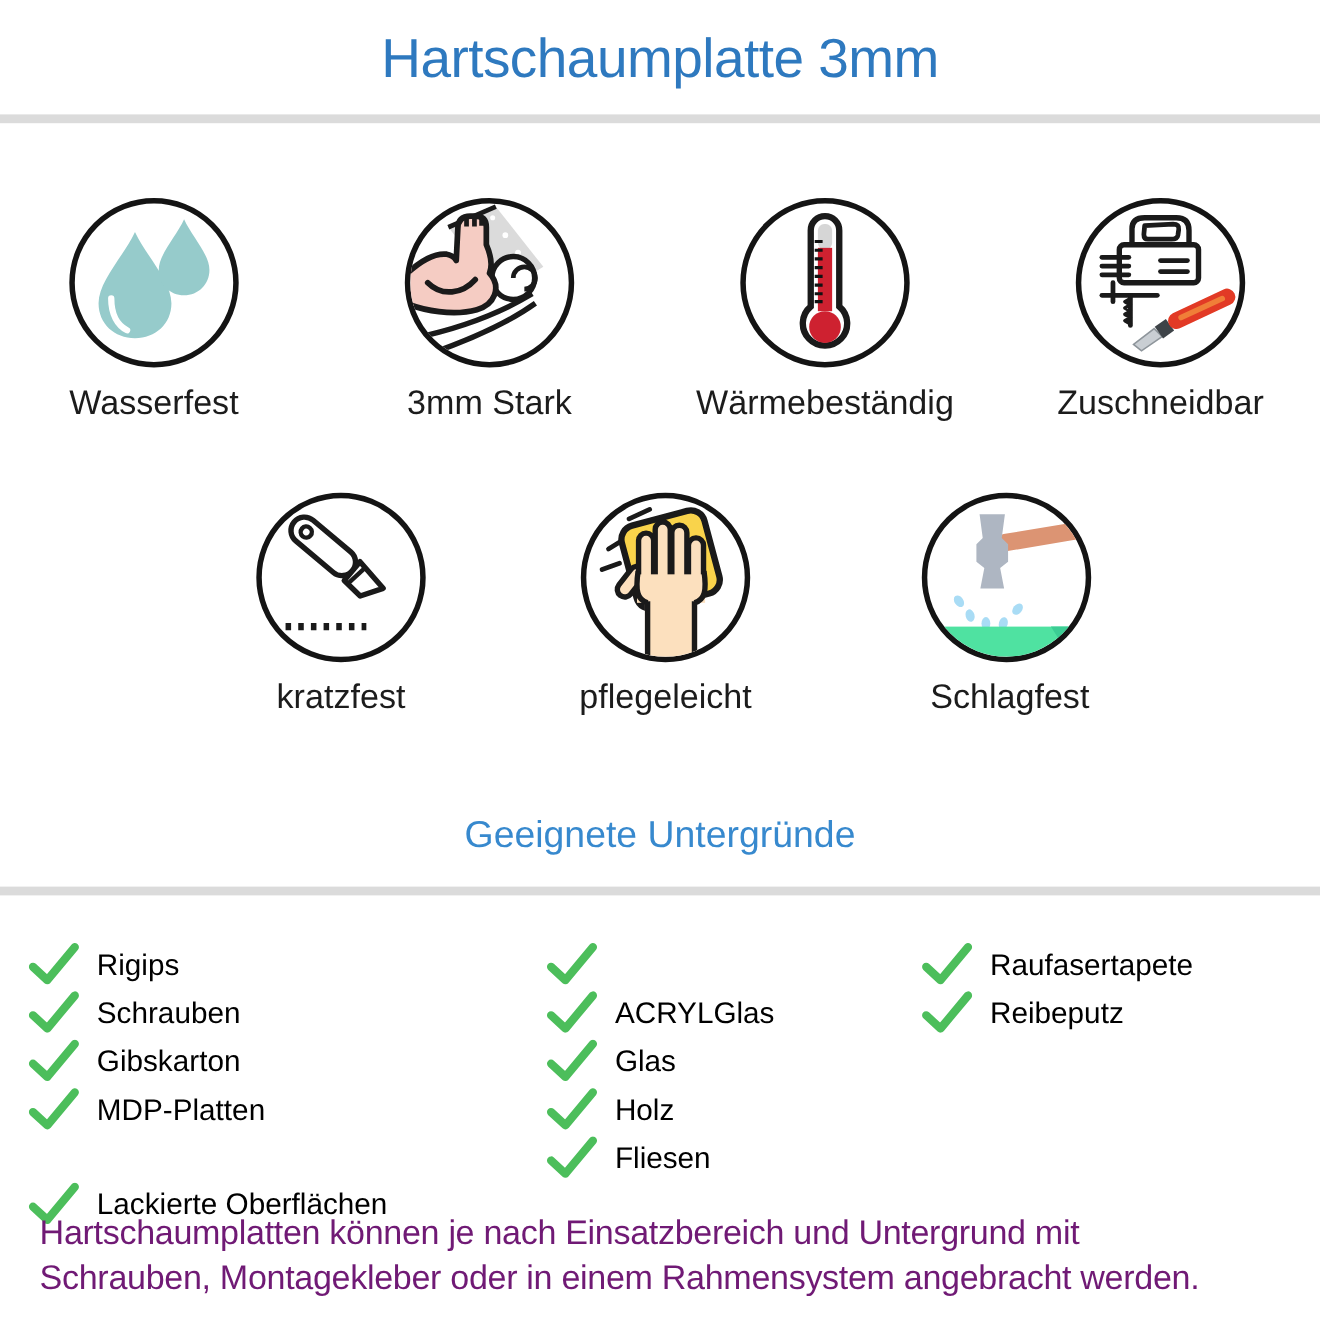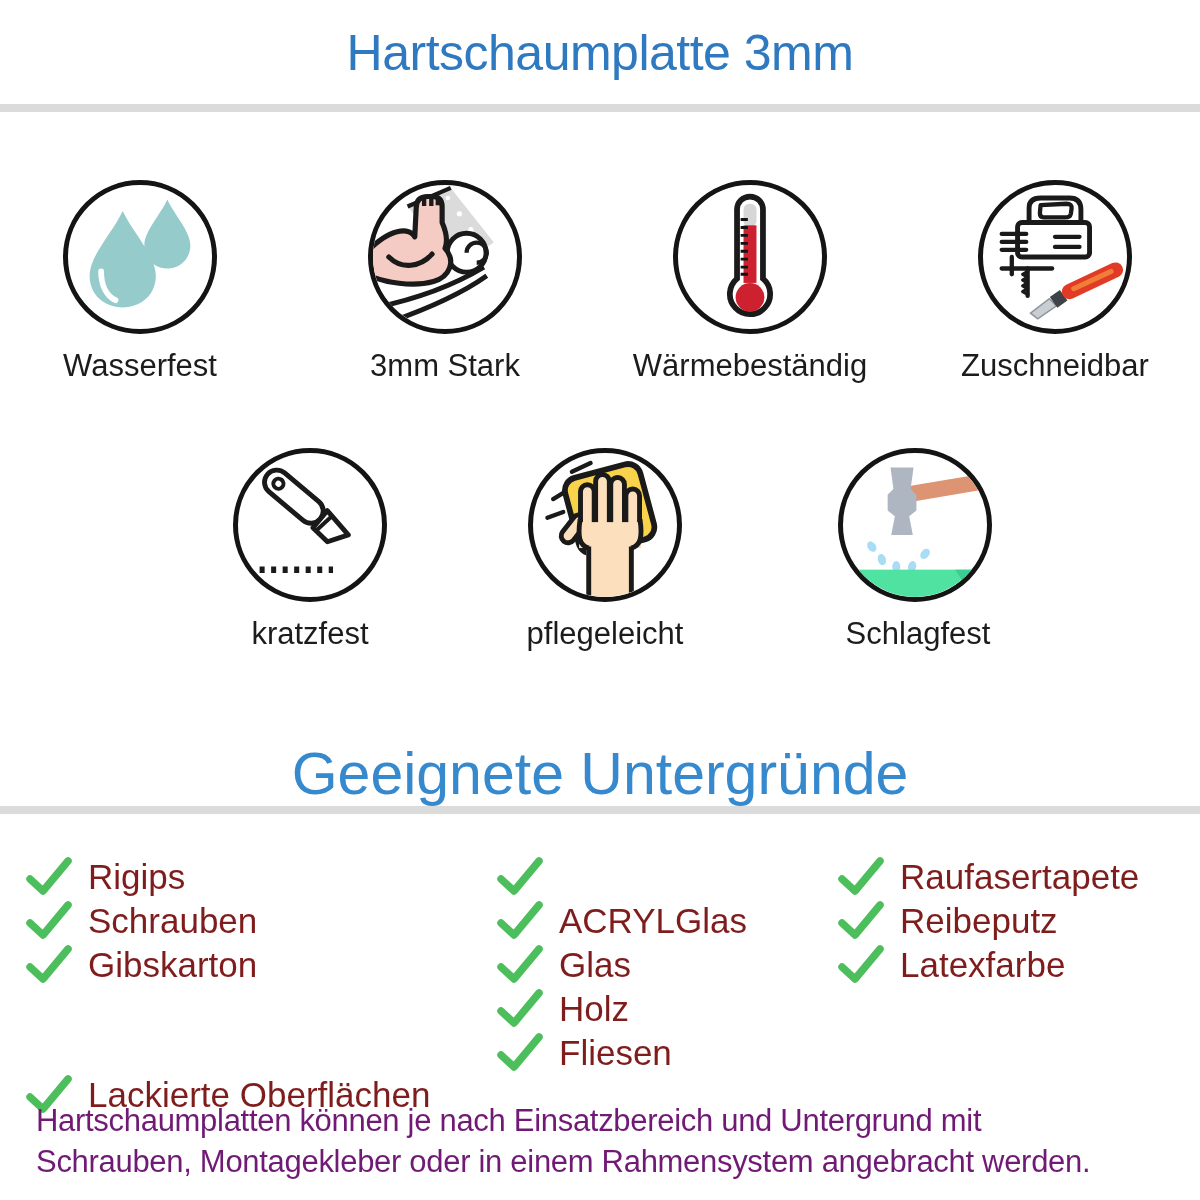--- a/index.html
+++ b/index.html
@@ -17,25 +17,25 @@
   .circle{
     position:absolute;width:144px;height:144px;border:5px solid #141414;
     border-radius:50%;background:#fff;overflow:hidden;
   }
   .circle svg{display:block;width:144px;height:144px;}
   .flabel{
     position:absolute;width:320px;text-align:center;font-size:31px;color:#1c1c1c;
   }
   .h2{
     position:absolute;top:740px;left:0;width:1200px;text-align:center;
-    font-size:59px;color:#3789CE;
+    font-size:34px;color:#3789CE;
   }
   .check-item{position:absolute;display:flex;align-items:center;gap:16px;height:44px;}
   .check-item svg{flex:0 0 auto;}
-  .check-text{font-size:35px;color:#7f1d1d;white-space:nowrap;}
+  .check-text{font-size:27px;color:#000000;white-space:nowrap;}
   .footer{
     position:absolute;left:36px;top:1100px;width:1150px;
     font-size:31px;line-height:41px;color:#701a75;letter-spacing:-0.3px;
   }
 </style>
 </head>
 <body>
 
 <div class="canvas">
 
@@ -190,20 +190,26 @@
         <polyline points="4,22 17,34 42,4" fill="none" stroke="#4CBE5B" stroke-width="7.5" stroke-linecap="round" stroke-linejoin="round"></polyline>
       </svg>
     <span class="check-text">Schrauben</span>
   </div>
   <div class="check-item" style="left:26px;top:943px">
     <svg width="46" height="40" viewBox="0 0 46 40">
         <polyline points="4,22 17,34 42,4" fill="none" stroke="#4CBE5B" stroke-width="7.5" stroke-linecap="round" stroke-linejoin="round"></polyline>
       </svg>
     <span class="check-text">Gibskarton</span>
   </div>
+  <div class="check-item" style="left:26px;top:987px">
+    <svg width="46" height="40" viewBox="0 0 46 40">
+        <polyline points="4,22 17,34 42,4" fill="none" stroke="#4CBE5B" stroke-width="7.5" stroke-linecap="round" stroke-linejoin="round"></polyline>
+      </svg>
+    <span class="check-text">MDP-Platten</span>
+  </div>
   <div class="check-item" style="left:26px;top:1073px">
     <svg width="46" height="40" viewBox="0 0 46 40">
         <polyline points="4,22 17,34 42,4" fill="none" stroke="#4CBE5B" stroke-width="7.5" stroke-linecap="round" stroke-linejoin="round"></polyline>
       </svg>
     <span class="check-text">Lackierte Oberflächen</span>
   </div>
 
   <div class="check-item" style="left:497px;top:855px">
     <svg width="46" height="40" viewBox="0 0 46 40">
         <polyline points="4,22 17,34 42,4" fill="none" stroke="#4CBE5B" stroke-width="7.5" stroke-linecap="round" stroke-linejoin="round"></polyline>
@@ -238,26 +244,20 @@
     <svg width="46" height="40" viewBox="0 0 46 40">
         <polyline points="4,22 17,34 42,4" fill="none" stroke="#4CBE5B" stroke-width="7.5" stroke-linecap="round" stroke-linejoin="round"></polyline>
       </svg>
     <span class="check-text">Raufasertapete</span>
   </div>
   <div class="check-item" style="left:838px;top:899px">
     <svg width="46" height="40" viewBox="0 0 46 40">
         <polyline points="4,22 17,34 42,4" fill="none" stroke="#4CBE5B" stroke-width="7.5" stroke-linecap="round" stroke-linejoin="round"></polyline>
       </svg>
     <span class="check-text">Reibeputz</span>
-  </div>
-  <div class="check-item" style="left:838px;top:943px">
-    <svg width="46" height="40" viewBox="0 0 46 40">
-        <polyline points="4,22 17,34 42,4" fill="none" stroke="#4CBE5B" stroke-width="7.5" stroke-linecap="round" stroke-linejoin="round"></polyline>
-      </svg>
-    <span class="check-text">Latexfarbe</span>
   </div>
 
   <div class="footer">
     <div>Hartschaumplatten können je nach Einsatzbereich und Untergrund mit</div>
     <div>Schrauben, Montagekleber oder in einem Rahmensystem angebracht werden.</div>
   </div>
 
 </div>
 
 </body></html>

